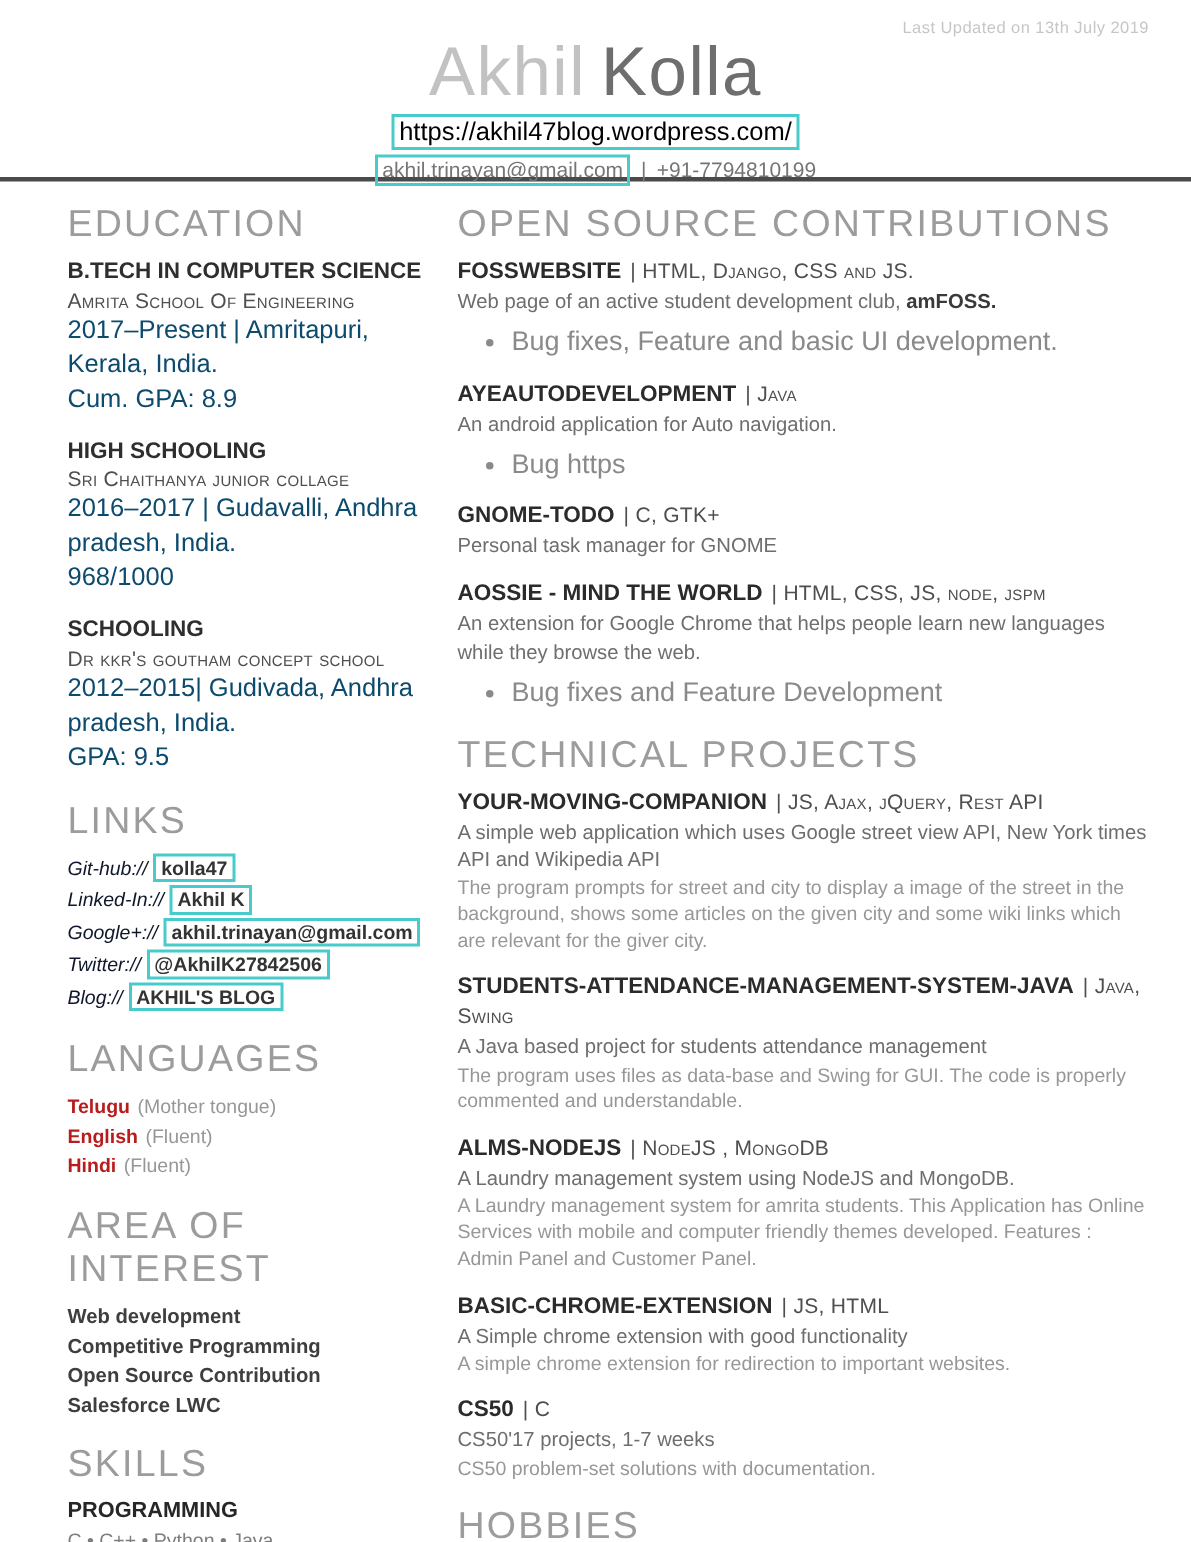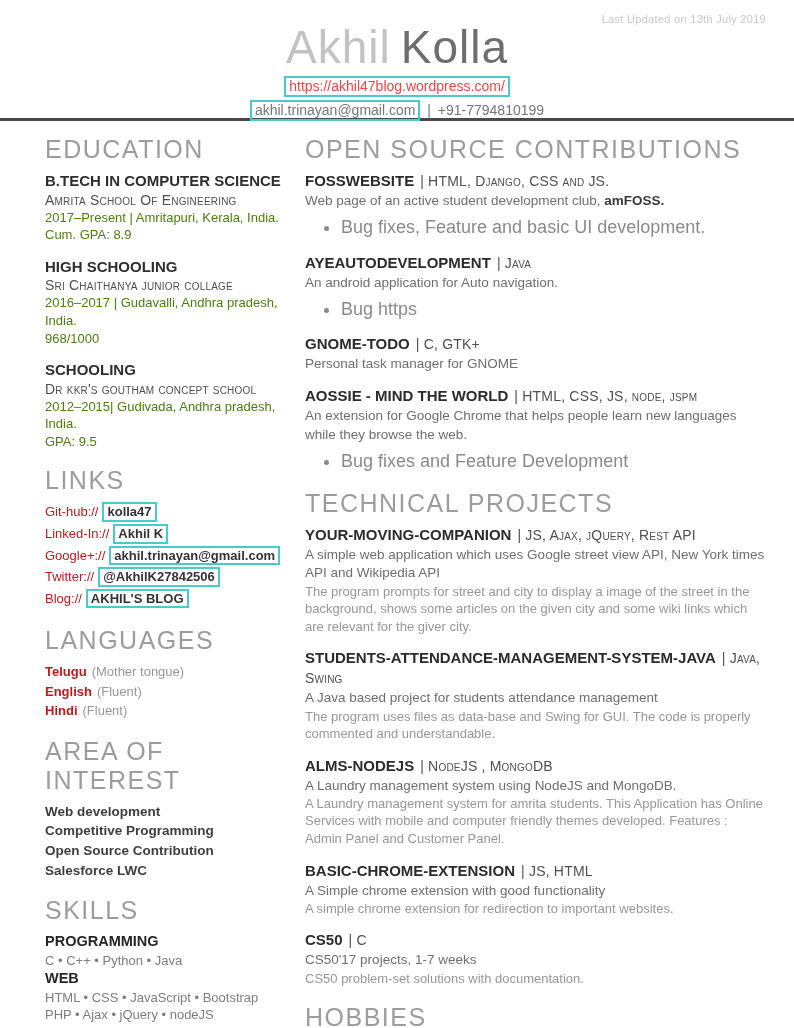--- a/index.html
+++ b/index.html
@@ -13,21 +13,21 @@
 
   
   .header { position: relative; height: 118px; text-align: center; }
   .last-updated {
     position: absolute; top: 13px; right: 28px;
     font-size: 11px; color: #c6c6c6; letter-spacing: .3px;
   }
   .name { padding-top: 24px; font-size: 46px; font-weight: 400; line-height: 1.0; letter-spacing: 1px; }
   .name .first { color: #c2c2c2; font-weight: 400; margin-right: 10px; }
   .name .last  { color: #6e6e6e; }
-  .contact-url { margin-top: 6px; font-size: 14px; color: #ef4444; }
+  .contact-url { margin-top: 6px; font-size: 17px; color: #000000; }
   .contact-line { margin-top: 3px; font-size: 14px; color: #757575; }
   .linkbox {
     display: inline-block; border: 2px solid #49cbcb;
     padding: 0 3px; line-height: 1.2;
   }
   .sep { margin: 0 3px; }
 
   .divider { height: 3px; background: #4a4a4a; width: 100%; }
 
   
@@ -38,24 +38,24 @@
   .section { margin-bottom: 16px; }
   .section-heading {
     font-size: 25px; font-weight: 400; color: #9c9c9c;
     letter-spacing: 1.5px; margin-bottom: 7px;
   }
 
   
   .entry { margin-bottom: 13px; }
   .entry-title { font-size: 15px; font-weight: bold; color: #2e2e2e; line-height: 1.3; }
   .inst { font-size: 14px; font-variant: small-caps; color: #4f4f4f; line-height: 1.3; letter-spacing: .2px; }
-  .meta, .score { font-size: 13px; color: #4d7c0f; line-height: 1.35; }
+  .meta, .score { font-size: 17px; color: #0c4a6e; line-height: 1.35; }
 
   .link-row { font-size: 13px; line-height: 1.55; color: #8e8e8e; }
-  .link-label { color: #b91c1c; margin-right: 4px; }
+  .link-label { color: #0f172a; margin-right: 4px; font-style: italic; }
   .link-value {
     display: inline-block; border: 2px solid #49cbcb; padding: 0 3px;
     font-weight: bold; color: #333; line-height: 1.2; margin-bottom: 2px;
   }
 
   .lang-row { font-size: 13px; line-height: 1.5; }
   .lang-name { font-weight: bold; color: #b91c1c; margin-right: 5px; }
   .lang-level { color: #979797; }
 
   .interest-item { font-size: 13.5px; font-weight: bold; color: #3e3e3e; line-height: 1.45; }

